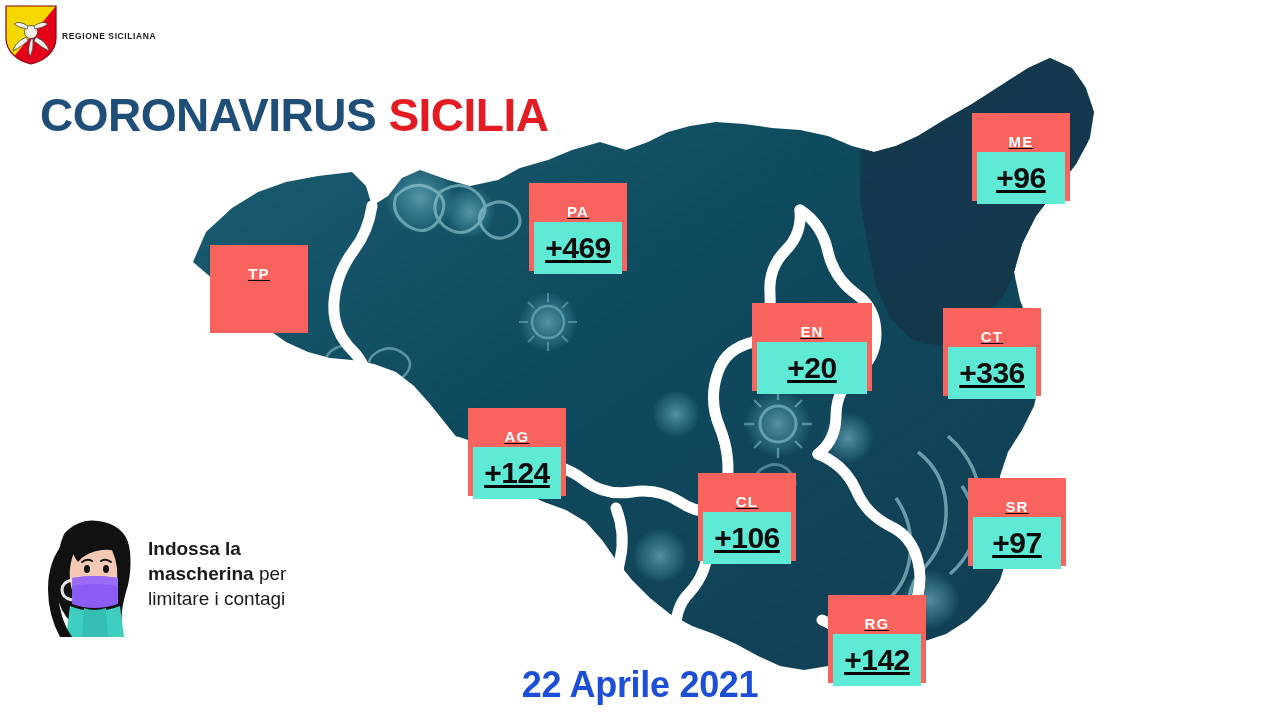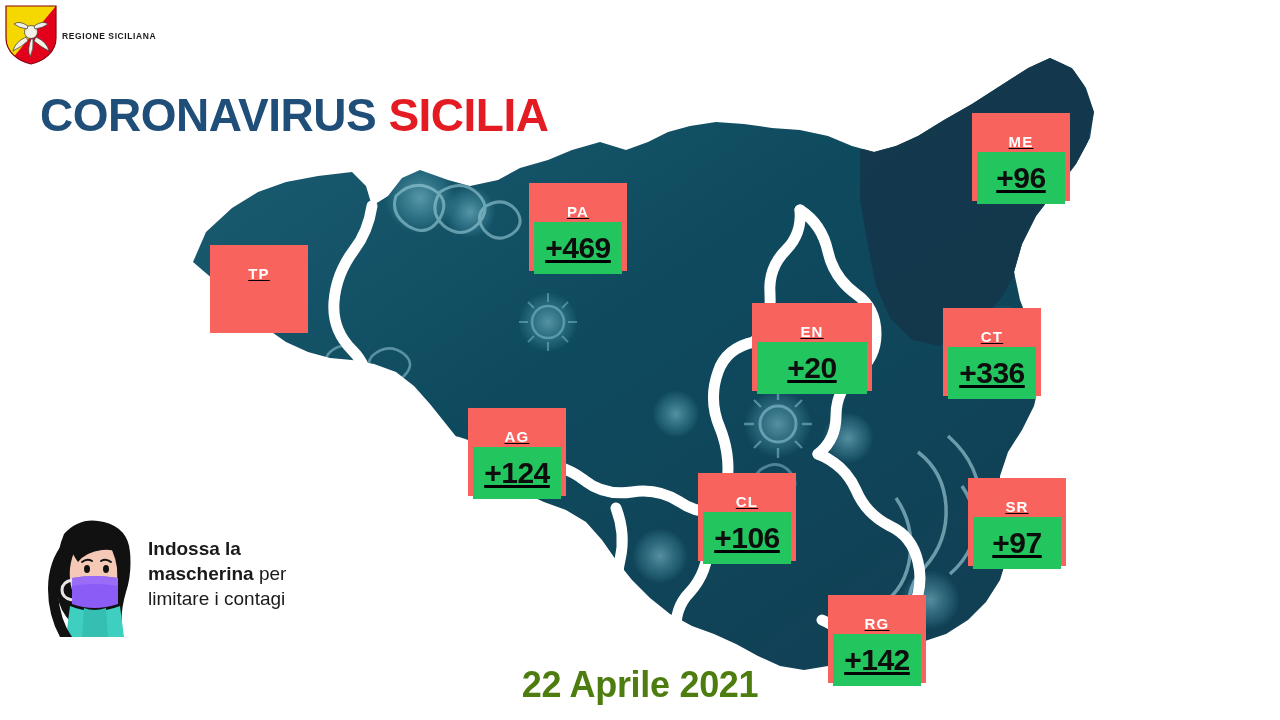--- a/index.html
+++ b/index.html
@@ -77,21 +77,21 @@
   }
   .prov-code {
     color: #ffffff;
     font-weight: bold;
     font-size: 15px;
     letter-spacing: 1.2px;
     line-height: 20px;
     height: 20px;
   }
   .prov-value {
-    background: #22c55e;
+    background: #5eead4;
     color: #0d0d0d;
     font-weight: bold;
     font-size: 30px;
     line-height: 52px;
     height: 52px;
     letter-spacing: -0.5px;
   }
 
   
   .mask-block {
@@ -121,21 +121,21 @@
 
   
   .date {
     position: absolute;
     left: 0;
     right: 0;
     bottom: 14px;
     text-align: center;
     font-size: 36px;
     font-weight: bold;
-    color: #4d7c0f;
+    color: #1d4ed8;
     letter-spacing: -0.3px;
   }
 </style>
 </head>
 <body>
 
 <div id="infographic">
 
   <svg class="map-layer" viewBox="0 0 1280 720">
     <defs>

